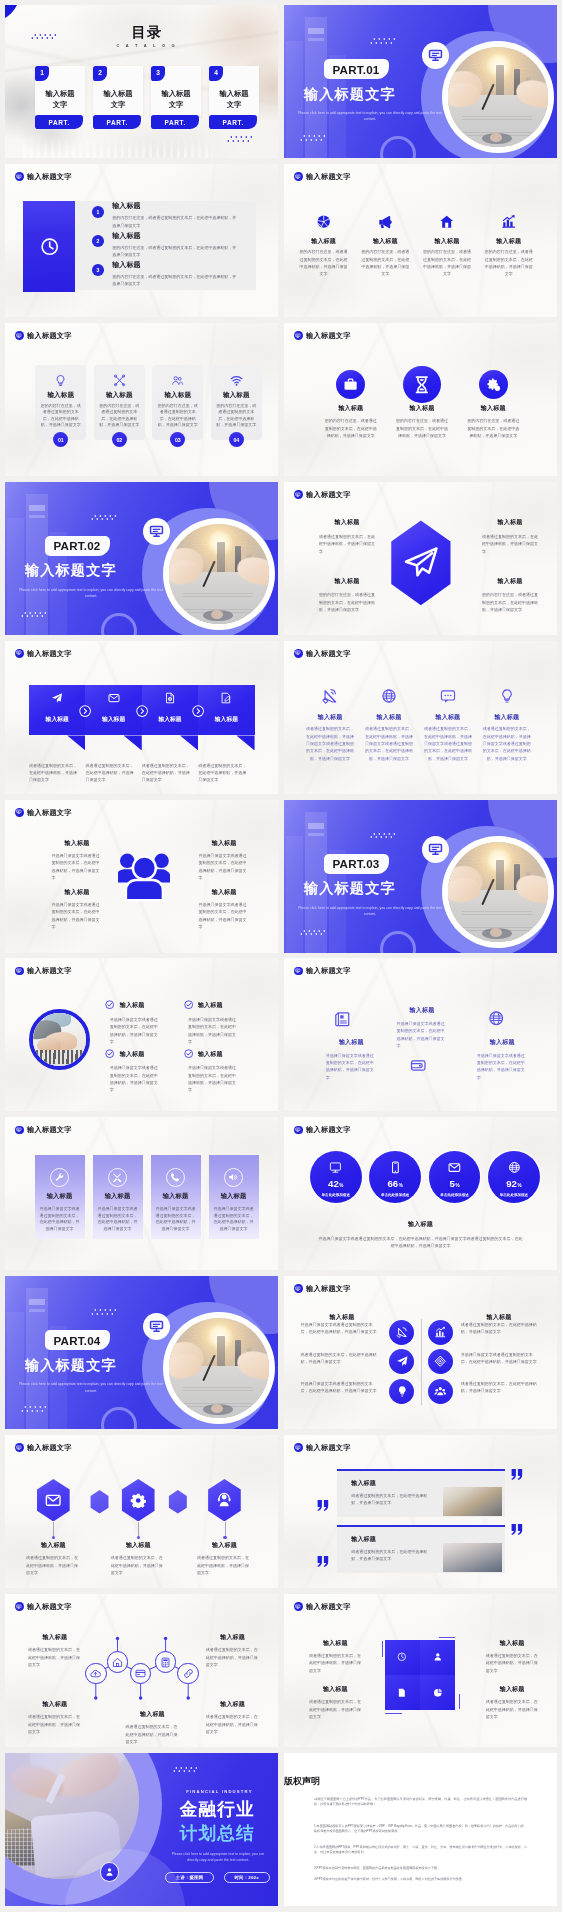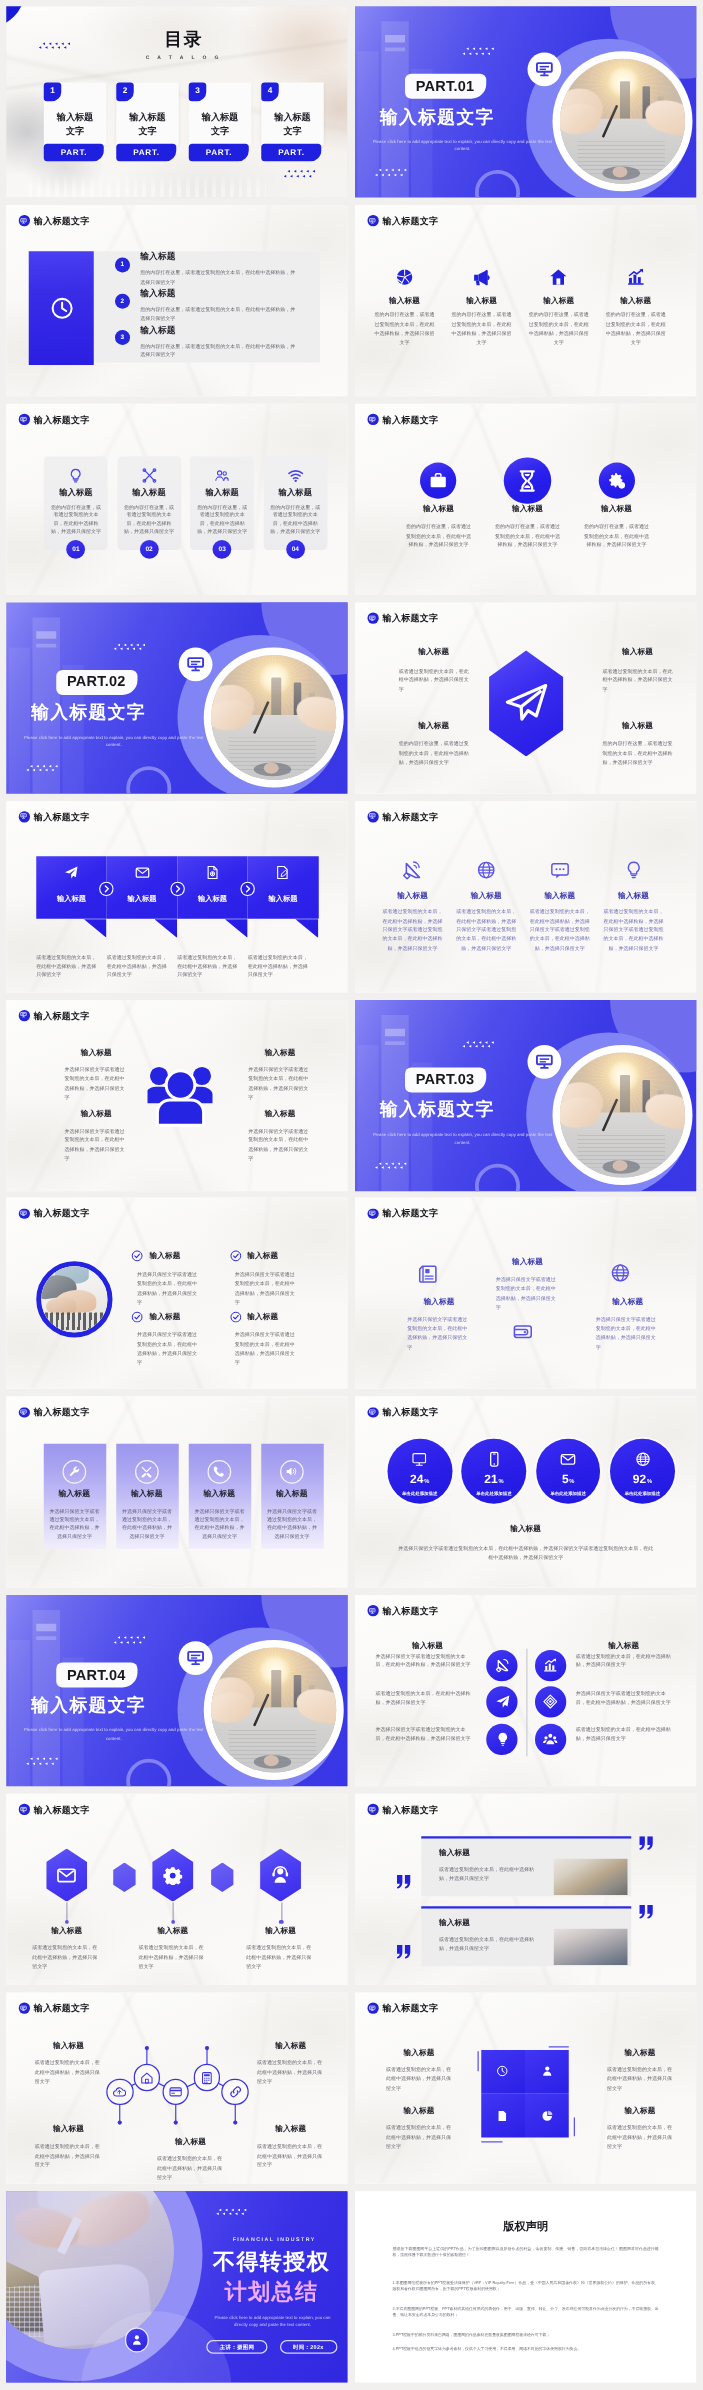--- a/index.html
+++ b/index.html
@@ -253,27 +253,27 @@
   .cv-p5{position:absolute;left:32%;top:58%;width:56%;height:40%;background:linear-gradient(165deg,#f7f5f0,#ddd8d0);border-radius:10% 30% 6% 6%;transform:rotate(-5deg);filter:blur(.6px)}
   .cv-p6{position:absolute;left:44%;top:32%;width:4.6%;height:20%;background:#f2f2f1;transform:rotate(26deg);border-radius:1px}
   .cv-tint{position:absolute;inset:0;background:linear-gradient(135deg,rgba(142,136,244,.45),rgba(118,110,238,.16) 42%,rgba(150,144,245,.5))}
   .cv-arc2{position:absolute;left:60px;top:96px;width:120px;height:120px;border-radius:50%;background:rgba(255,255,255,.13)}
   .cv-badge{position:absolute;left:94.7px;top:109.4px;width:19.4px;height:19.4px;border-radius:50%;
      background:linear-gradient(155deg,#4a41f2,#2d23e0);border:1.4px solid rgba(255,255,255,.9);
      display:flex;align-items:center;justify-content:center}
   .cv-eyebrow{position:absolute;left:160.3px;top:36.2px;width:107px;text-align:center;font-size:4.2px;
      color:#e7e5fc;letter-spacing:1.2px;font-weight:bold;text-indent:1.2px}
   .cv-t1{position:absolute;left:160.3px;top:47.5px;width:104px;text-align:center;font-size:17.6px;font-weight:bold;color:#fff;letter-spacing:1.2px;line-height:1.1}
-  .cv-t2{position:absolute;left:160.3px;top:70.7px;width:104px;text-align:center;font-size:17.6px;font-weight:bold;color:#f0abfc;letter-spacing:1.2px;line-height:1.1}
+  .cv-t2{position:absolute;left:160.3px;top:70.7px;width:104px;text-align:center;font-size:17.6px;font-weight:bold;color:#7dd3fc;letter-spacing:1.2px;line-height:1.1}
   .cv-sub{position:absolute;left:161px;top:98px;width:104px;text-align:center;font-size:3.5px;color:#cdc9f8;line-height:1.85}
   .cv-tag{position:absolute;top:119.1px;height:11.2px;border-radius:5.6px;border:.9px solid rgba(255,255,255,.8);
      color:#fff;font-size:4.4px;display:flex;align-items:center;justify-content:center;letter-spacing:.2px;font-weight:bold}
 
   
-  .cp-title{position:absolute;left:0;right:0;top:22px;text-align:center;font-size:9px;font-weight:bold;color:#17171e}
+  .cp-title{position:absolute;left:0;right:0;top:22px;text-align:left;font-size:9px;font-weight:bold;color:#17171e}
   .cp-p{position:absolute;left:30px;width:213px;font-size:3.1px;color:#6a6a74;line-height:1.78;text-align:justify}
 </style>
 </head>
 <body>
 
 <div class="grid" id="grid">
     <div class="slide catalog" style="left: 5px; top: 5px;">
       <div class="cat-bg"></div>
       <div class="cat-corner"></div>
       <div class="dots blue" style="left:26px;top:28.5px;">
@@ -1168,32 +1168,32 @@
         <div class="t">输入标题文字</div>
       </div>
       <div class="st-c" style="left:25.8px">
         <div class="st-ic">
           <svg viewBox="0 0 24 24" width="12.8" height="12.8">
             <rect x="2.6" y="3.6" width="18.8" height="13.6" rx="1.6" fill="none" stroke="#ffffff" stroke-width="1.7"></rect>
             <path d="M7.6 21h8.8" stroke="#ffffff" stroke-width="1.7" stroke-linecap="round"></path>
             <path d="M12 17.2V21" stroke="#ffffff" stroke-width="1.7"></path>
           </svg>
         </div>
-        <div class="st-v"><span>24</span><em>%</em></div>
+        <div class="st-v"><span>42</span><em>%</em></div>
         <div class="st-l">单击此处添加描述</div>
       </div>
       <div class="st-c" style="left:85.2px">
         <div class="st-ic">
           <svg viewBox="0 0 24 24" width="12.8" height="12.8">
             <rect x="6.6" y="1.8" width="10.8" height="20.4" rx="2.2" fill="none" stroke="#ffffff" stroke-width="2"></rect>
             <path d="M10.4 4.2h3.2" stroke="#ffffff" stroke-width="1.5" stroke-linecap="round"></path>
             <circle cx="12" cy="19.2" r="1.2" fill="#ffffff"></circle>
           </svg>
         </div>
-        <div class="st-v"><span>21</span><em>%</em></div>
+        <div class="st-v"><span>66</span><em>%</em></div>
         <div class="st-l">单击此处添加描述</div>
       </div>
       <div class="st-c" style="left:144.6px">
         <div class="st-ic">
           <svg viewBox="0 0 24 24" width="12.8" height="12.8">
             <rect x="2" y="5" width="20" height="14.4" rx="2" fill="none" stroke="#ffffff" stroke-width="2"></rect>
             <path d="M3.4 6.6 12 13.4l8.6-6.8" fill="none" stroke="#ffffff" stroke-width="2" stroke-linejoin="round"></path>
           </svg>
         </div>
         <div class="st-v"><span>5</span><em>%</em></div>
@@ -1635,21 +1635,21 @@
         <i style="left:12.6px;top:0px"></i>
         <i style="left:17.6px;top:0px"></i>
         <i style="left:22.6px;top:0px"></i>
         <i style="left:0px;top:3.5px"></i>
         <i style="left:5px;top:3.5px"></i>
         <i style="left:10px;top:3.5px"></i>
         <i style="left:15px;top:3.5px"></i>
         <i style="left:20px;top:3.5px"></i>
       </div>
       <div class="cv-eyebrow">FINANCIAL INDUSTRY</div>
-      <div class="cv-t1">不得转授权</div>
+      <div class="cv-t1">金融行业</div>
       <div class="cv-t2">计划总结</div>
       <div class="cv-sub">Please click here to add appropriate text to explain, you can directly copy and paste the text content.</div>
       <div class="cv-tag" style="left:160.3px;width:48.6px">主讲：摄图网</div>
       <div class="cv-tag" style="left:218.6px;width:46.1px">时间：202x</div>
     </div>
     <div class="slide" style="left: 284px; top: 1752.9px;">
       <div style="position:absolute;inset:0;background:#fff"></div>
       <div class="cp-title">版权声明</div>
       <div class="cp-p" style="top:44px">感谢您下载图图网平台上提供的PPT作品，为了您和图图网以及原创作者的利益，请勿复制、传播、销售，否则将承担法律责任！图图网将对作品进行维权，按照传播下载次数进行十倍的索取赔偿！</div>
       <div class="cp-p" style="top:71px">1.本图图网站模板所有的PPT模板受法律保护（VRF：VIP Royalty-Free）作品，受《中国人民共和国著作权》和《世界版权公约》的保护。作品的所有权、版权和著作权归图图网所有，您下载的PPT模板素材的使用权；</div>

